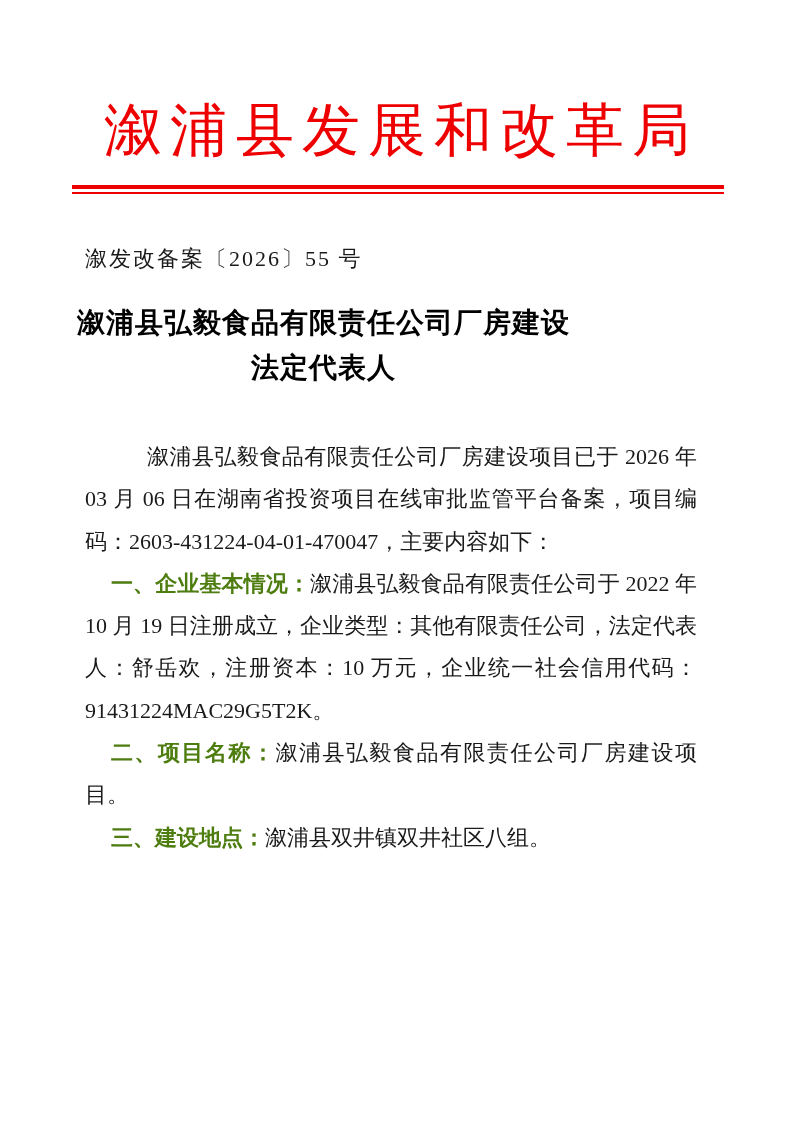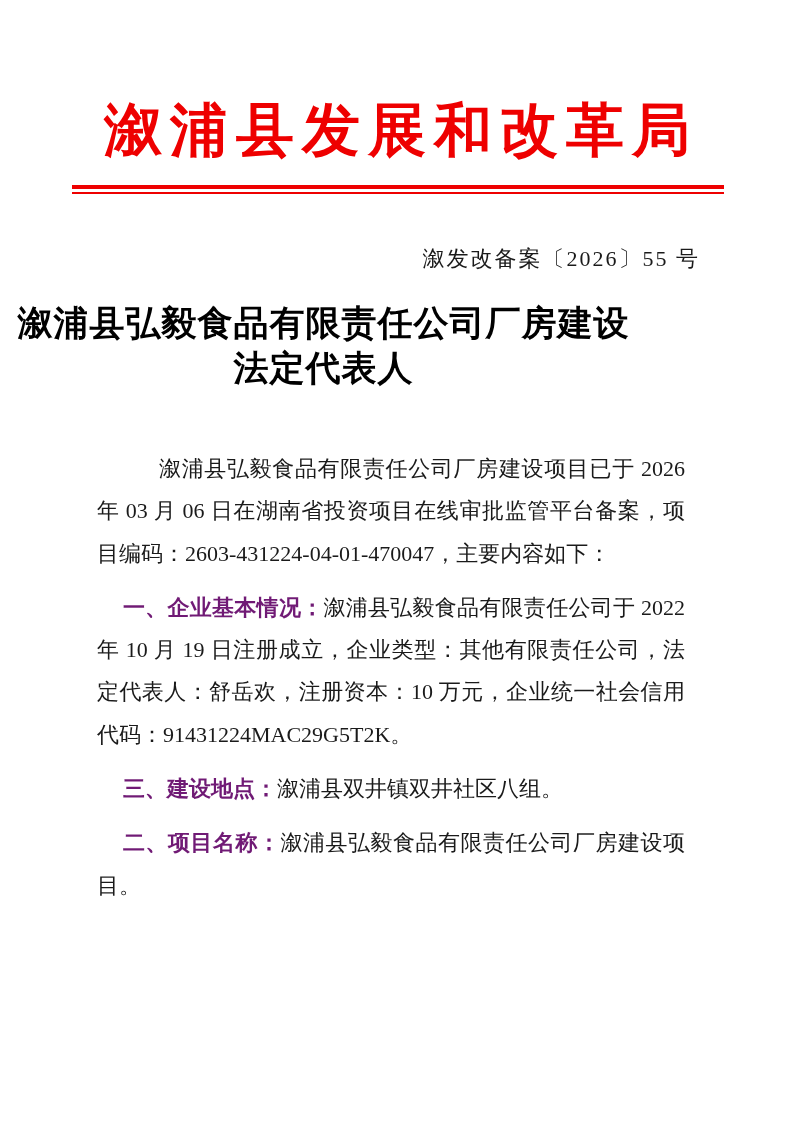--- a/index.html
+++ b/index.html
@@ -18,84 +18,83 @@
   
   .agency-header {
     position: absolute;
     top: 92px;
     left: 0;
     width: 794px;
     text-align: center;
     color: #ee0000;
     font-size: 58px;
     line-height: 78px;
-    font-weight: 700;
+    font-weight: 400;
     letter-spacing: 8px;
     text-indent: 8px;
     font-family: "Liberation Serif", serif;
     white-space: nowrap;
   }
   .red-rule {
     position: absolute;
     top: 185px;
     left: 72px;
     width: 652px;
   }
   .red-rule .thick { height: 4px; background: #ee0000; }
   .red-rule .gap   { height: 3px; background: transparent; }
   .red-rule .thin  { height: 2px; background: #ee0000; }
   
   .doc-number {
     position: absolute;
     top: 244px;
     left: 85px;
     width: 615px;
-    text-align: right;
     font-size: 22px;
     line-height: 30px;
     letter-spacing: 2px;
     color: #1a1a1a;
     font-family: "Liberation Serif", serif;
   }
   
   .doc-title {
     position: absolute;
     top: 300px;
     left: 0;
     width: 647px;
     text-align: center;
-    font-size: 35px;
+    font-size: 28px;
     line-height: 45px;
     font-weight: 700;
     color: #000000;
     letter-spacing: 1px;
     font-family: "Liberation Sans", sans-serif;
   }
   
   .doc-body {
     position: absolute;
     top: 436px;
     left: 85px;
     width: 612px;
     font-size: 22px;
     line-height: 42.3px;
     color: #1a1a1a;
     text-align: justify;
     font-family: "Liberation Serif", serif;
   }
   .doc-body p {
-    margin: 12px;
+    margin: 0;
     padding: 0;
   }
   .para-first { text-indent: 62px; }
   .para-section { text-indent: 26px; }
   .section-label {
     font-weight: 700;
     font-family: "Liberation Sans", sans-serif;
-    color: #701a75;
+    color: #4d7c0f;
   }
 </style>
 </head>
 <body>
 
 <div class="page">
 
   <div class="agency-header">溆浦县发展和改革局</div>
 
   <div class="red-rule">
@@ -110,20 +109,20 @@
     <div>溆浦县弘毅食品有限责任公司厂房建设</div>
     <div>法定代表人</div>
   </div>
 
   <div class="doc-body">
 
     <p class="para-first"><span>溆浦县弘毅食品有限责任公司厂房建设项目已于 2026 年 03 月 06 日在湖南省投资项目在线审批监管平台备案，项目编码：2603-431224-04-01-470047，主要内容如下：</span></p>
 
     <p class="para-section"><span class="section-label">一、企业基本情况：</span><span>溆浦县弘毅食品有限责任公司于 2022 年 10 月 19 日注册成立，企业类型：其他有限责任公司，法定代表人：舒岳欢，注册资本：10 万元，企业统一社会信用代码：91431224MAC29G5T2K。</span></p>
 
+    <p class="para-section"><span class="section-label">二、项目名称：</span><span>溆浦县弘毅食品有限责任公司厂房建设项目。</span></p>
+
     <p class="para-section"><span class="section-label">三、建设地点：</span><span>溆浦县双井镇双井社区八组。</span></p>
-
-    <p class="para-section"><span class="section-label">二、项目名称：</span><span>溆浦县弘毅食品有限责任公司厂房建设项目。</span></p>
 
 
   </div>
 
 </div>
 
 </body></html>

